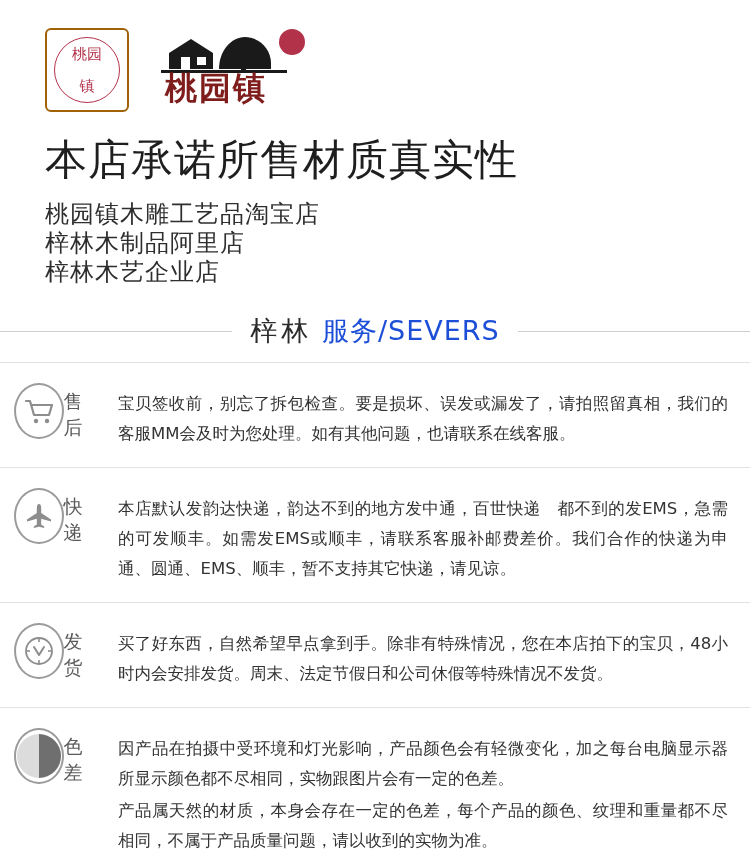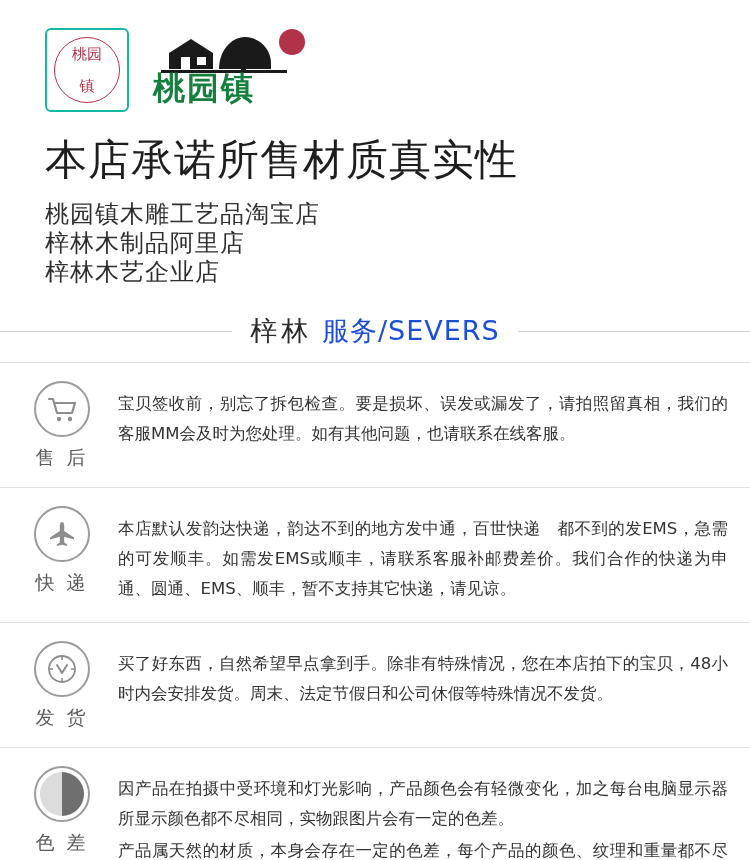--- a/index.html
+++ b/index.html
@@ -30,21 +30,21 @@
   }
   .logos {
     display: flex;
     align-items: center;
     padding-left: 45px;
     height: 92px;
   }
   .seal {
     width: 84px;
     height: 84px;
-    border: 2px solid #14b8a6;
+    border: 2px solid #a16207;
     border-radius: 6px;
     display: flex;
     align-items: center;
     justify-content: center;
     box-sizing: border-box;
     margin-right: 24px;
   }
   .seal-inner {
     width: 66px;
     height: 66px;
@@ -73,28 +73,28 @@
   }
   .brand-hill {
     position: absolute;
     left: 8px;
     top: 2px;
     width: 126px;
     height: 44px;
   }
   .brand-name {
     position: absolute;
-    left: 0px;
+    left: 12px;
     top: 42px;
     width: 150px;
     font-family: "DejaVu Serif", serif;
     font-weight: bold;
     font-size: 32px;
     letter-spacing: 2px;
-    color: #15803d;
+    color: #7f1d1d;
     line-height: 38px;
     white-space: nowrap;
   }
   .brand-dot {
     position: absolute;
     right: -2px;
     top: 2px;
     width: 26px;
     height: 26px;
     border-radius: 50%;
@@ -161,21 +161,21 @@
     padding: 16px 22px 16px 14px;
     box-sizing: border-box;
     min-height: 100px;
   }
   .srow:last-child {
     border-bottom: 1px solid #e2e2e2;
   }
   .icon-col {
     flex: 0 0 96px;
     display: flex;
-    flex-direction: column;
+    flex-direction: row;
     align-items: center;
     padding-top: 2px;
   }
   .icon-circle {
     width: 56px;
     height: 56px;
     border: 2px solid #9b9b9b;
     border-radius: 50%;
     display: flex;
     align-items: center;

